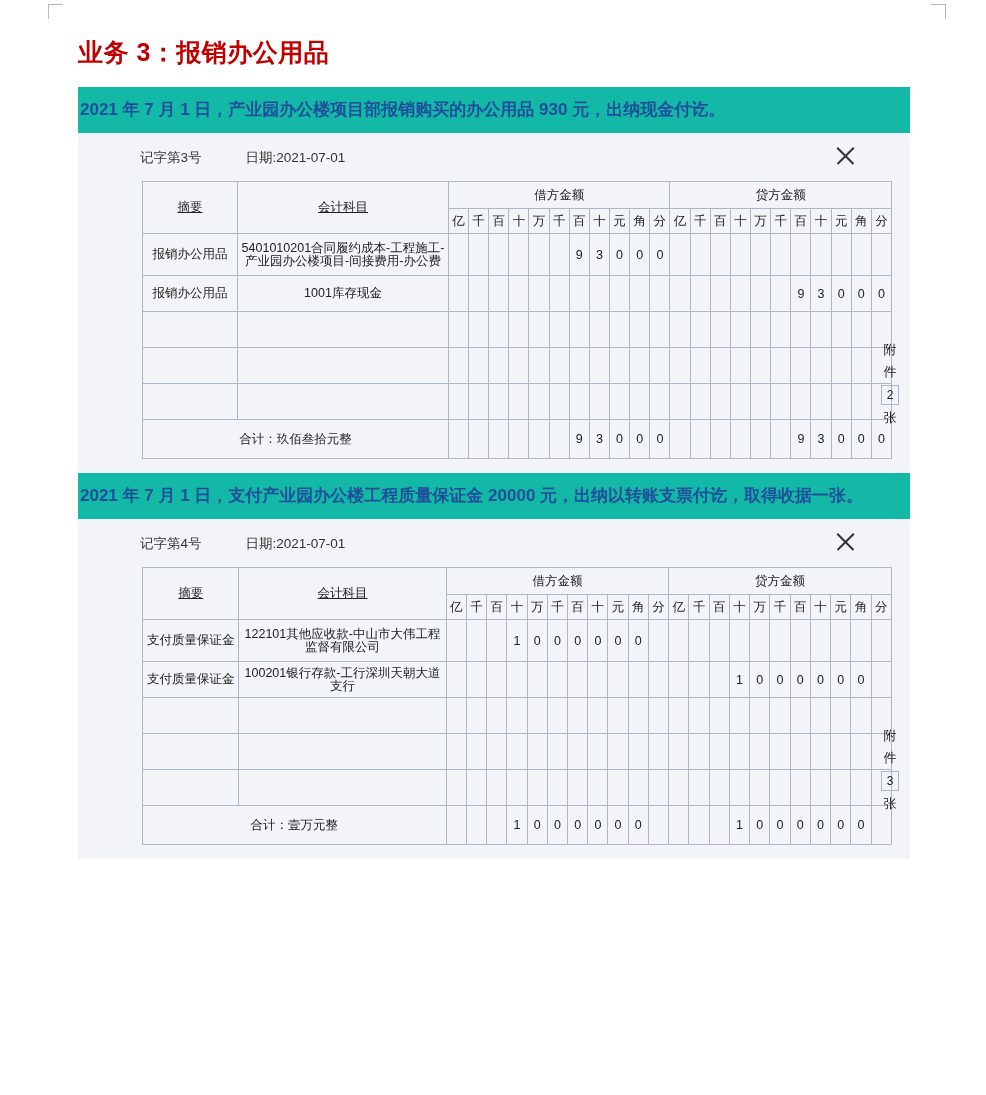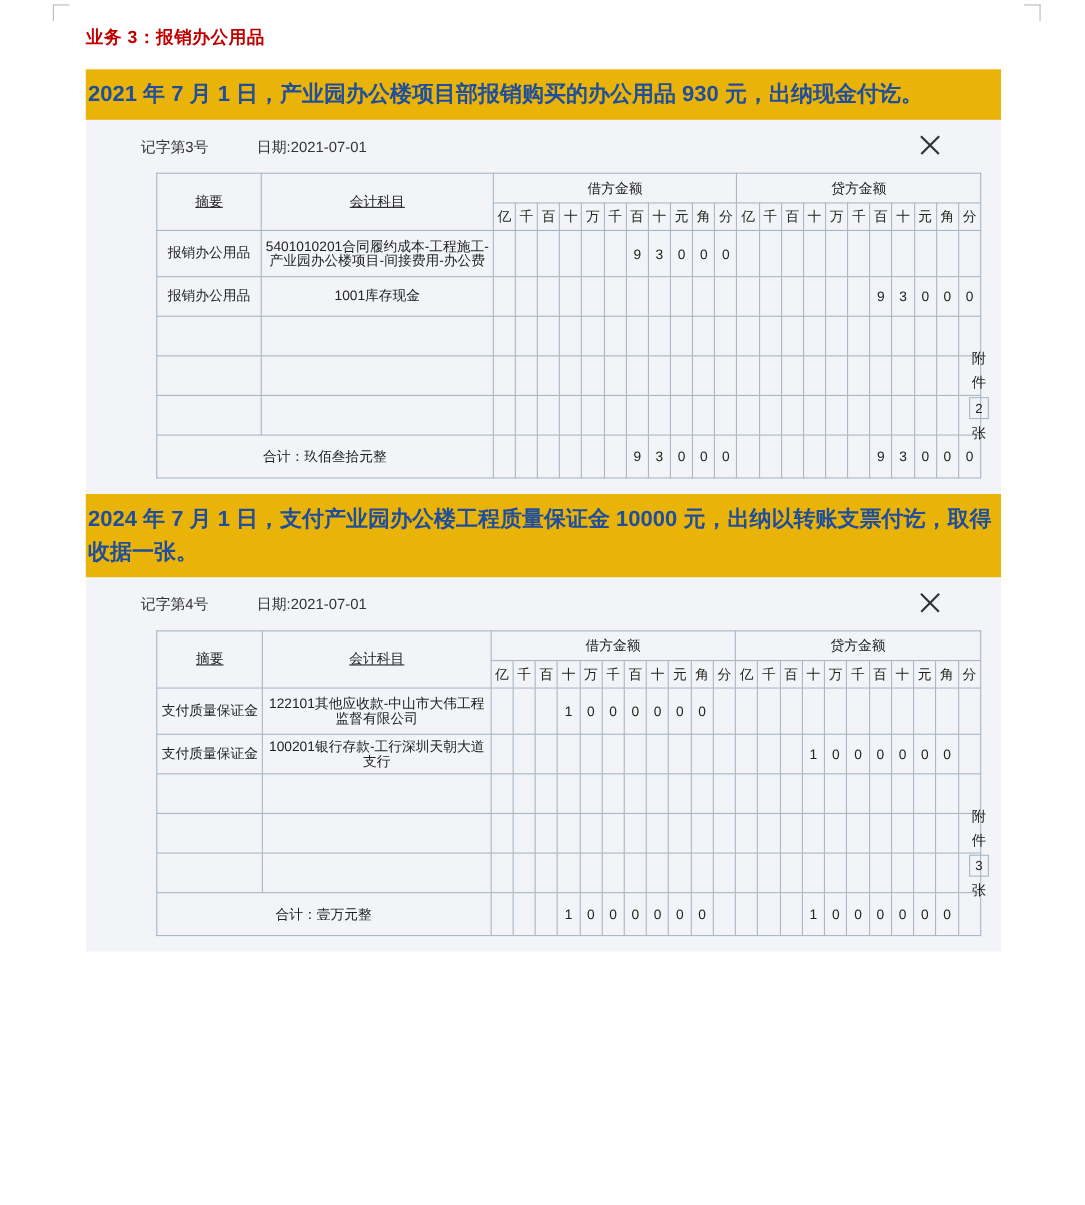--- a/index.html
+++ b/index.html
@@ -31,30 +31,30 @@
   .crop.tl { top: 4px; left: 48px; border-width: 1px 0 0 1px; }
   .crop.tr { top: 4px; right: 40px; border-width: 1px 1px 0 0; }
   .content {
     position: absolute;
     left: 78px;
     top: 20px;
     width: 832px;
   }
   h2.section-title {
     color: #c00000;
-    font-size: 16px;
+    font-size: 25px;
     font-weight: bold;
-    margin: 4px 0 18px 0;
+    margin: 16px 0 18px 0;
     letter-spacing: 0.5px;
   }
   .intro {
-    background: #eab308;
+    background: #14b8a6;
     color: #1f4e9c;
     font-weight: bold;
-    font-size: 20px;
+    font-size: 17px;
     line-height: 30px;
     padding: 8px 2px 8px 2px;
     margin: 0 0 0 0;
     width: 832px;
     box-sizing: border-box;
   }
   .voucher-wrap {
     background: #f2f4f7;
     width: 832px;
     box-sizing: border-box;
@@ -62,21 +62,21 @@
     position: relative;
   }
   .voucher-head {
     display: flex;
     align-items: center;
     font-size: 13.5px;
     color: #333;
     padding: 4px 0 14px 0;
     position: relative;
   }
-  .voucher-head .no { margin-left: 32px; }
+  .voucher-head .no { margin-left: 44px; }
   .voucher-head .date { margin-left: 44px; }
   .close-icon {
     position: absolute;
     right: 34px;
     top: -2px;
     width: 26px;
     height: 26px;
     cursor: pointer;
   }
   .close-icon:before, .close-icon:after {
@@ -384,21 +384,21 @@
 
       <div class="attach" style="right:-8px; top:158px;">
         <div>附</div>
         <div>件</div>
         <div class="num">2</div>
         <div>张</div>
       </div>
       </div>
     </div>
 
-    <div class="intro">2024 年 7 月 1 日，支付产业园办公楼工程质量保证金 10000 元，出纳以转账支票付讫，取得收据一张。</div>
+    <div class="intro">2021 年 7 月 1 日，支付产业园办公楼工程质量保证金 20000 元，出纳以转账支票付讫，取得收据一张。</div>
 
     <div class="voucher-wrap">
       <div class="voucher-head">
         <span class="no">记字第4号</span>
         <span class="date">日期:2021-07-01</span>
         <span class="close-icon"></span>
       </div>
 
       <div style="position:relative;">
       <table class="voucher">

